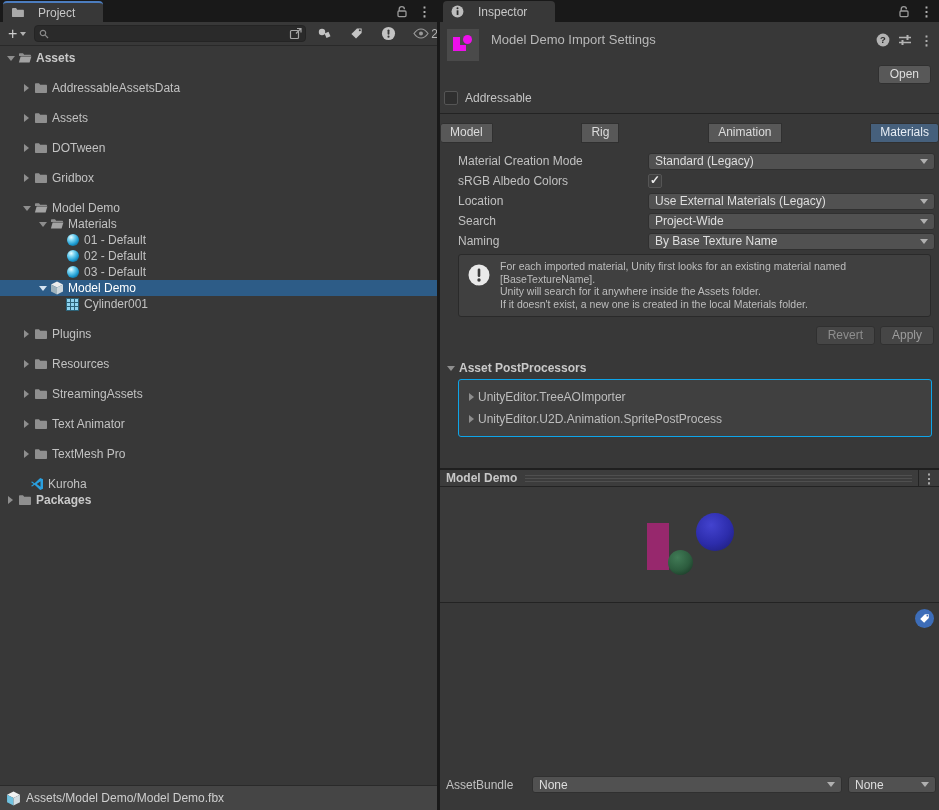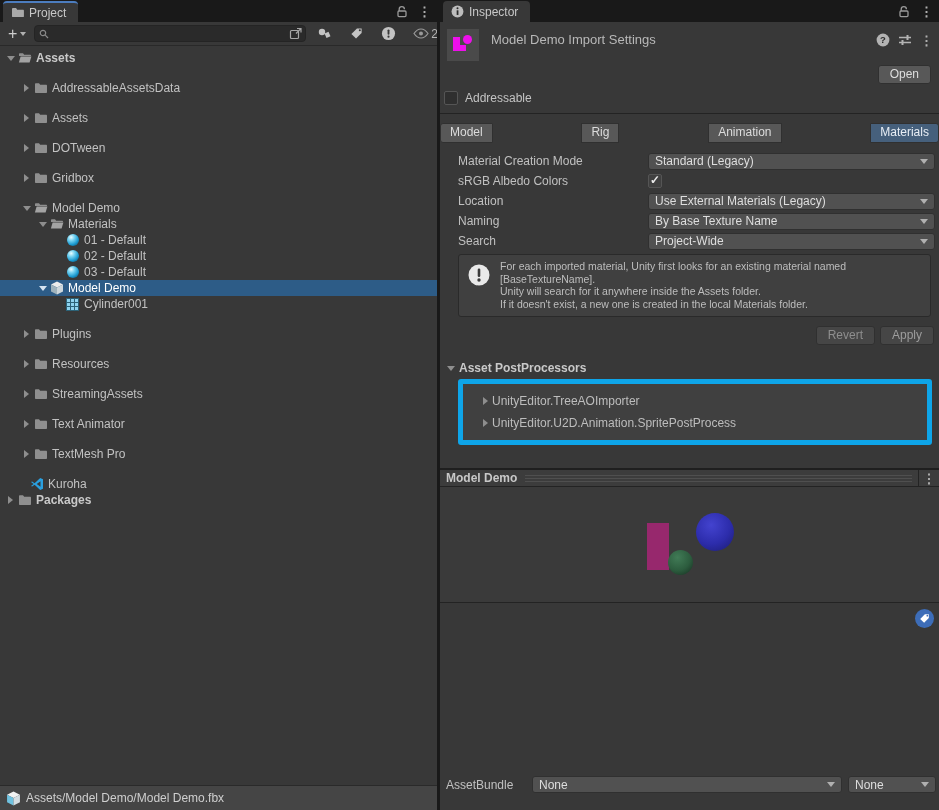--- a/index.html
+++ b/index.html
@@ -10,21 +10,21 @@
     position:relative; -webkit-font-smoothing:antialiased;
   }
   .panel { position:absolute; top:0; bottom:0; background:#383838; display:flex; flex-direction:column; }
   #left-panel  { left:0;   width:437px; }
   #right-panel { left:440px; width:499px; }
   #divider { position:absolute; left:437px; top:0; width:3px; height:810px; background:#191919; }
 
   
   .tabstrip { height:22px; background:#191919; display:flex; align-items:flex-end; flex:none; position:relative; }
   .tab { height:21px; background:#383838; border-radius:4px 4px 0 0; display:flex; align-items:center;
-         gap:5px; padding:0 12px 0 8px; margin-left:3px; color:#c8c8c8; }
+         gap:14px; padding:0 28px 0 8px; margin-left:3px; color:#c8c8c8; }
   .tab.focused { border-top:2px solid #4c7dbf; }
   .strip-icons { position:absolute; right:6px; top:0; height:22px; display:flex; align-items:center; gap:10px; color:#9a9a9a; }
   .kebab { font-size:13px; font-weight:bold; color:#b0b0b0; line-height:1; letter-spacing:0; }
 
   
   #proj-toolbar { height:24px; display:flex; align-items:center; border-bottom:1px solid #292929; padding:0 2px; flex:none; }
   #plus-btn { display:flex; align-items:center; gap:3px; padding:0 6px; color:#cdcdcd; font-size:16px; line-height:1; }
   .dd-arrow { width:0; height:0; border-left:4px solid transparent; border-right:4px solid transparent; border-top:5px solid #b0b0b0; }
   .dd-arrow.sm { border-left-width:3px; border-right-width:3px; border-top-width:4px; }
   #search-wrap { flex:none; width:272px; height:17px; background:#2a2a2a; border:1px solid #242424; border-radius:4px;
@@ -84,21 +84,21 @@
   .dropdown .dd-val { flex:1; overflow:hidden; white-space:nowrap; }
   .helpbox { margin:3px 8px 0 18px; background:#404040; border:1px solid #2a2a2a; border-radius:3px;
              display:flex; gap:8px; padding:5px 8px 6px 7px; }
   .helpbox .htext { font-size:10.5px; line-height:12.5px; color:#bdbdbd; }
   #apply-row { display:flex; justify-content:flex-end; gap:5px; padding:9px 5px 0 0; }
   .btn.dim { background:#464646; color:#8e8e8e; }
   .btn.dim2 { background:#464646; color:#9d9d9d; }
 
   #postproc { margin-top:14px; }
   #postproc-head { display:flex; align-items:center; gap:2px; padding-left:4px; font-weight:bold; color:#c9c9c9; height:18px; }
-  #postproc-box { margin:2px 7px 0 18px; background:#404040; border:5px solid #0ea5e9; border-radius:3px; padding:6px 16px; }
+  #postproc-box { margin:2px 7px 0 18px; background:#404040; border:1px solid #0ea5e9; border-radius:3px; padding:6px 6px; }
   .pp-row { display:flex; align-items:center; height:22px; color:#bdbdbd; }
 
   
   #preview-header { flex:none; height:19px; background:#3c3c3c; border-top:2px solid #1f1f1f; border-bottom:1px solid #232323;
                     display:flex; align-items:center; padding-left:6px; }
   #preview-title { font-weight:bold; color:#c8c8c8; margin-right:8px; }
   #drag-lines { flex:1; height:7px; margin-right:6px;
                 background:repeating-linear-gradient(#4f4f4f 0 1px, transparent 1px 3px); }
   #preview-menu { width:21px; align-self:stretch; border-left:1px solid #232323; display:flex; align-items:center; justify-content:center; }
   #preview-body { flex:none; height:115px; background:#3a3a3a; position:relative; }
@@ -481,30 +481,30 @@
       <span class="checkbox checked"></span>
     </div>
     <div class="field-row">
       <span class="field-label">Location</span>
       <div class="dropdown">
         <span class="dd-val">Use External Materials (Legacy)</span>
         <span class="dd-arrow"></span>
       </div>
     </div>
     <div class="field-row">
+      <span class="field-label">Search</span>
+      <div class="dropdown">
+        <span class="dd-val">Project-Wide</span>
+        <span class="dd-arrow"></span>
+      </div>
+    </div>
+    <div class="field-row">
       <span class="field-label">Naming</span>
       <div class="dropdown">
         <span class="dd-val">By Base Texture Name</span>
-        <span class="dd-arrow"></span>
-      </div>
-    </div>
-    <div class="field-row">
-      <span class="field-label">Search</span>
-      <div class="dropdown">
-        <span class="dd-val">Project-Wide</span>
         <span class="dd-arrow"></span>
       </div>
     </div>
 
     <div class="helpbox">
       <span style="margin-top:3px;">
         <svg width="26" height="26" viewBox="0 0 26 26">
             <circle cx="13" cy="12" r="10.5" fill="#e9e9e9"></circle>
             <polygon points="6,19 11,22.5 12,18" fill="#e9e9e9"></polygon>
             <rect x="11.7" y="5.5" width="2.6" height="8.5" rx="1.3" fill="#3a3a3a"></rect>

